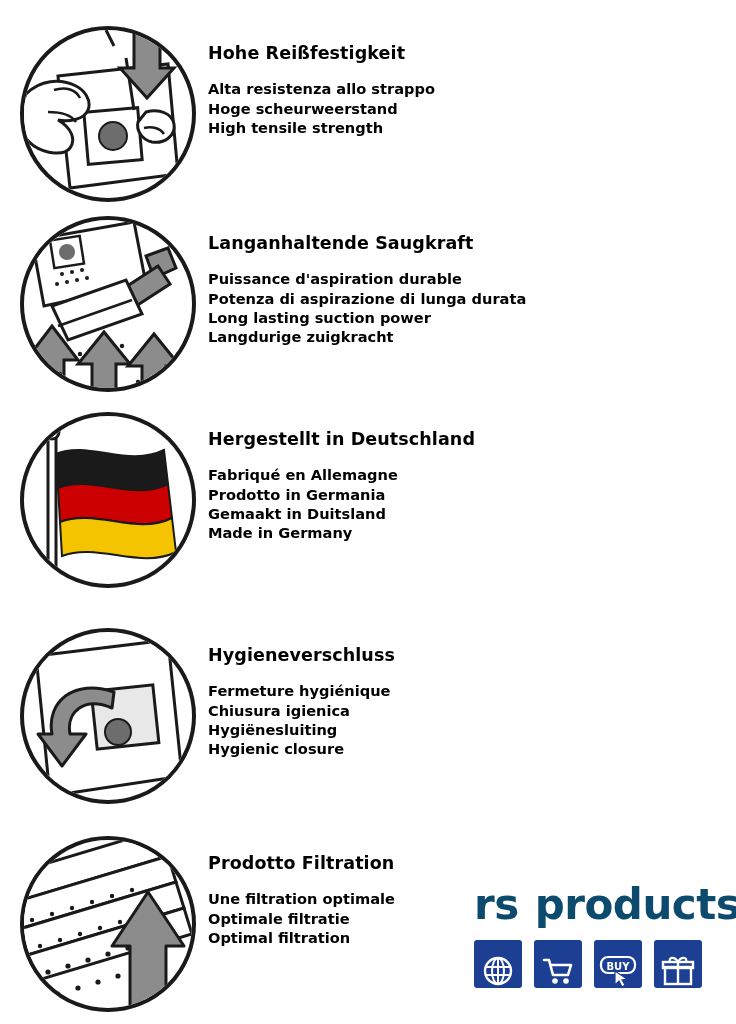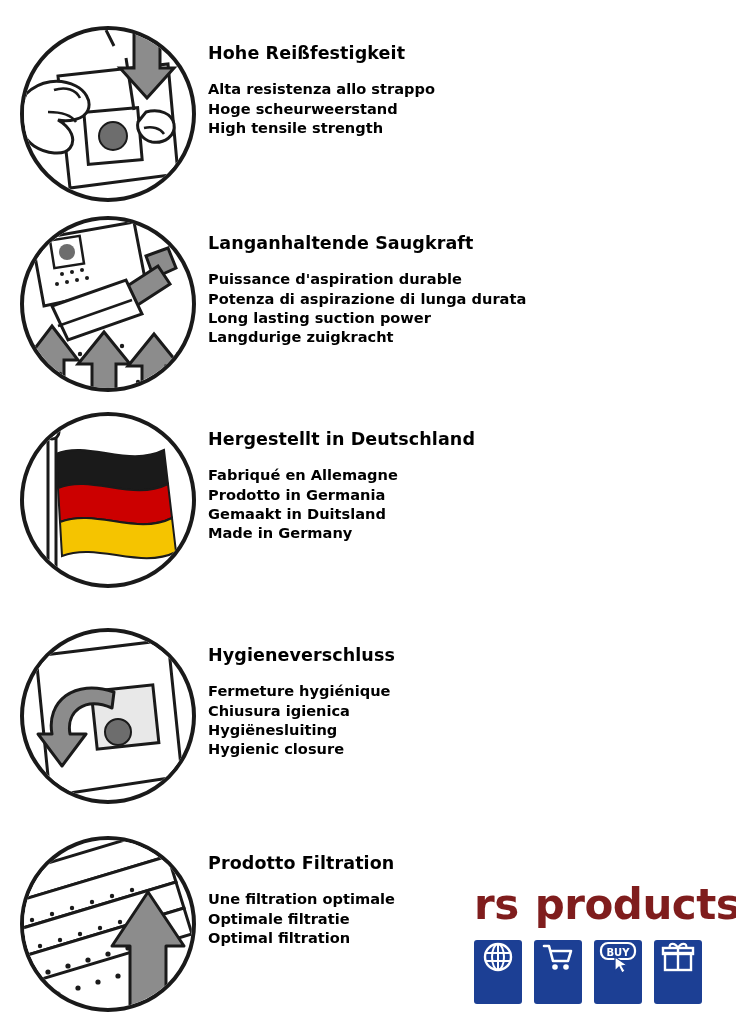--- a/index.html
+++ b/index.html
@@ -54,43 +54,43 @@
   
   .brand{
     position:absolute;
     left:474px;top:884px;
     width:250px;
   }
   .brand-name{
     font-family:"DejaVu Sans", sans-serif;
     font-weight:bold;
     font-size:42px;
-    color:#7f1d1d;
+    color:#0c4a6e;
     letter-spacing:-0.5px;
     line-height:1;
     display:flex;
     align-items:baseline;
   }
   .brand-bar{
     display:inline-block;
     width:3px;height:34px;
     background:#1c3f94;
     margin:0 8px;
     position:relative;top:3px;
   }
   .brand-icons{
     margin-top:14px;
     display:flex;
     gap:12px;
   }
   .bicon{
-    width:48px;height:64px;
+    width:48px;height:48px;
     background:#1c3f94;
     border-radius:3px;
-    display:flex;align-items:flex-start;justify-content:center;
+    display:flex;align-items:flex-end;justify-content:center;
   }
 
   svg{display:block;}
 </style>
 </head>
 <body>
 
 <div class="sheet">
 
   <div class="feature" id="feature-0">

